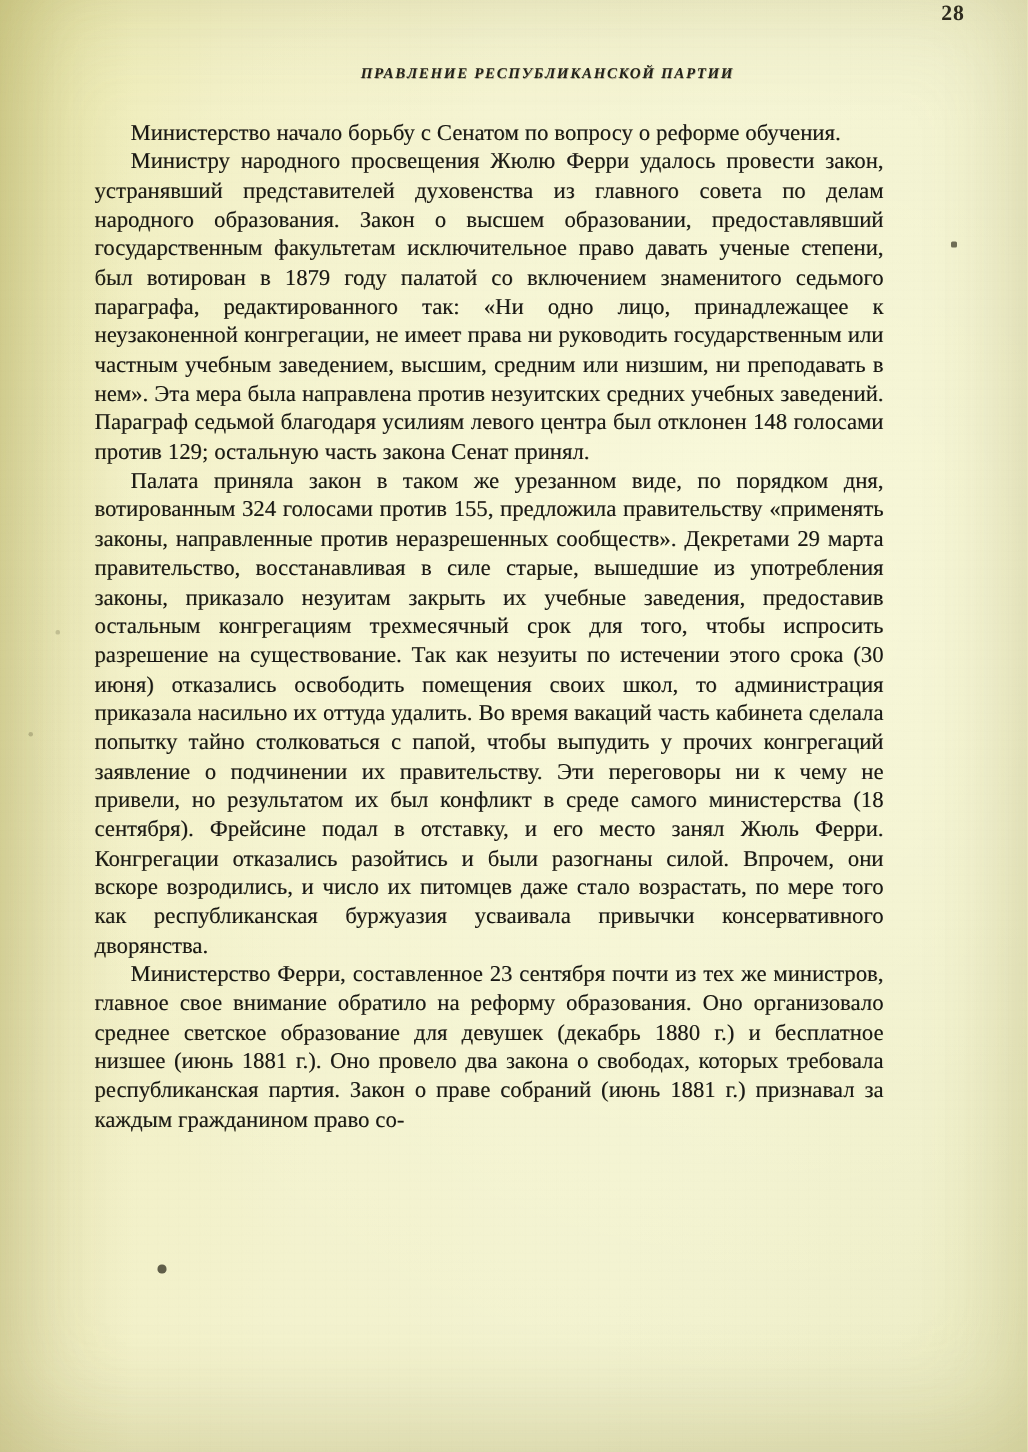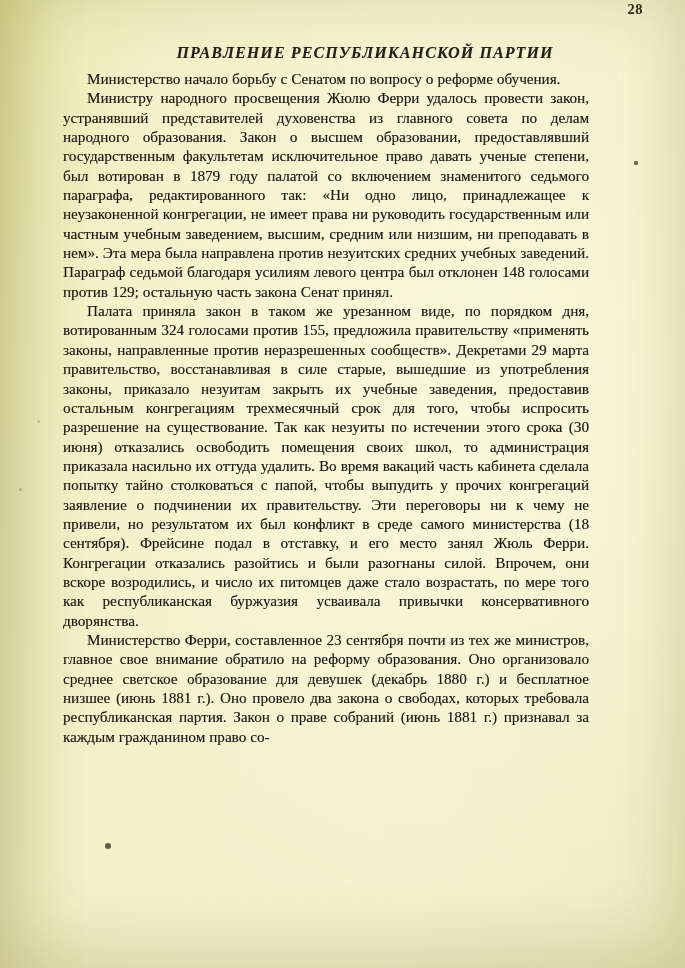--- a/index.html
+++ b/index.html
@@ -58,41 +58,41 @@
   }
   #running-head {
     position: absolute;
     left: 0;
     right: 0;
     top: 0;
     text-align: center;
     padding-left: 22px;
     font-style: italic;
     font-weight: bold;
-    font-size: 16px;
+    font-size: 10px;
     letter-spacing: 1.1px;
     color: #22201a;
     white-space: nowrap;
     text-shadow: 0.35px 0.35px 0 rgba(60,55,30,0.35);
   }
   #folio {
     position: absolute;
     right: 42px;
     top: 1px;
     font-size: 14.5px;
     font-weight: bold;
     color: #23211b;
     letter-spacing: .5px;
   }
 
   
   #textblock {
     position: absolute;
     left: 63px;
-    top: 70px;
+    top: 80px;
     width: 526px;
   }
   p.para {
     margin: 0;
     text-indent: 24px;
     text-align: justify;
     text-justify: inter-word;
     font-size: 15.1px;
     line-height: 19.35px;
     color: #191814;

